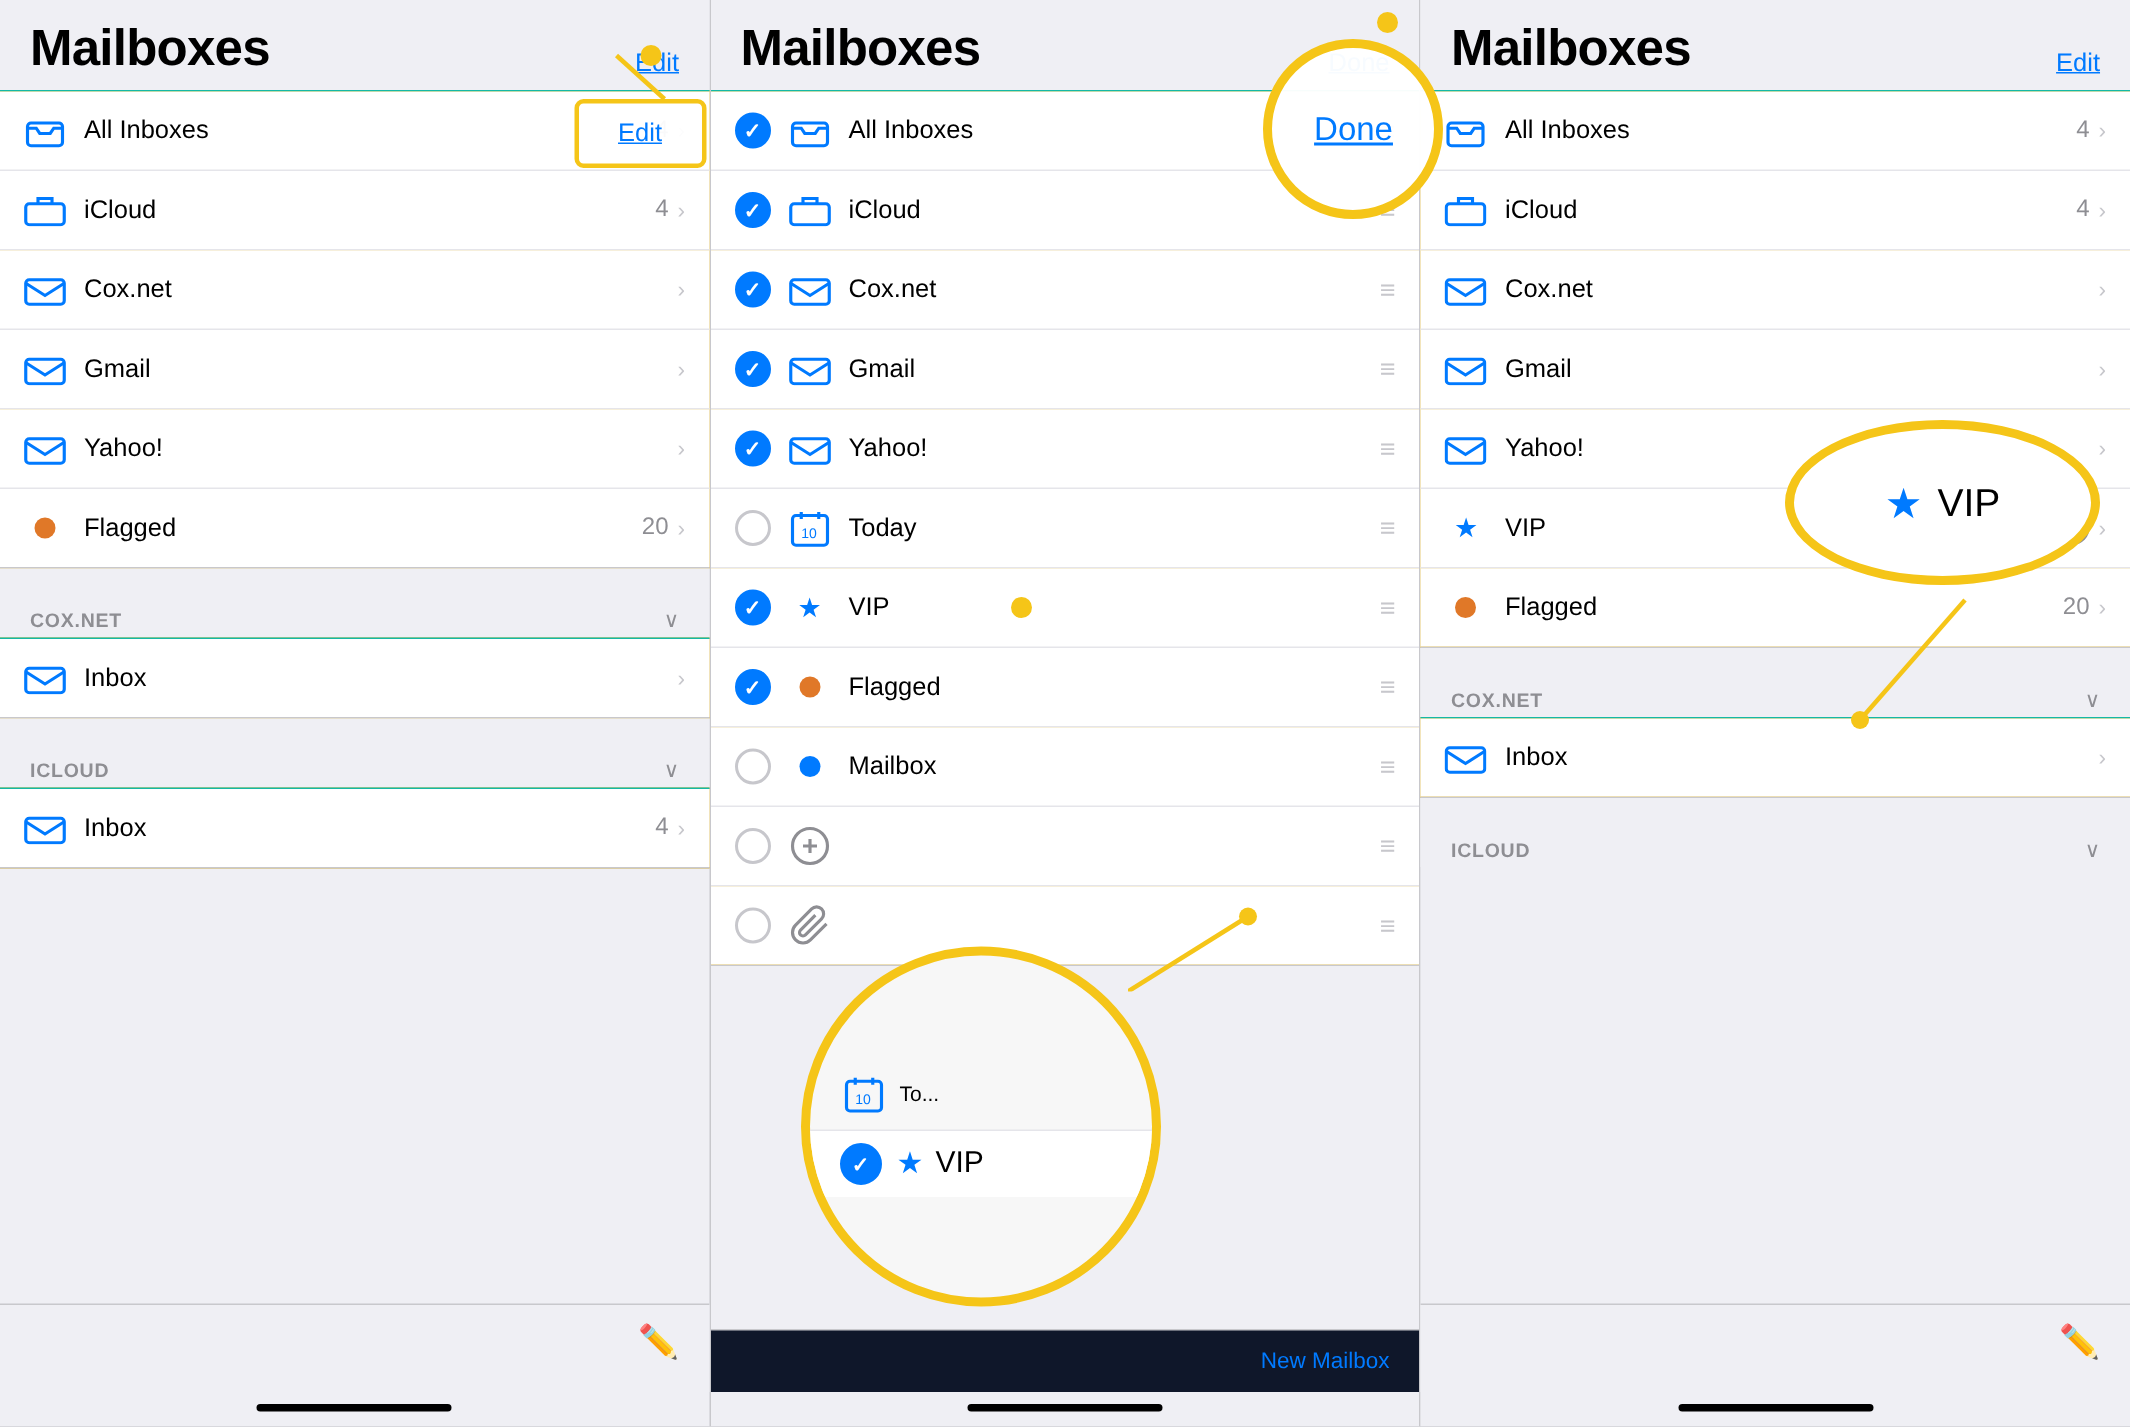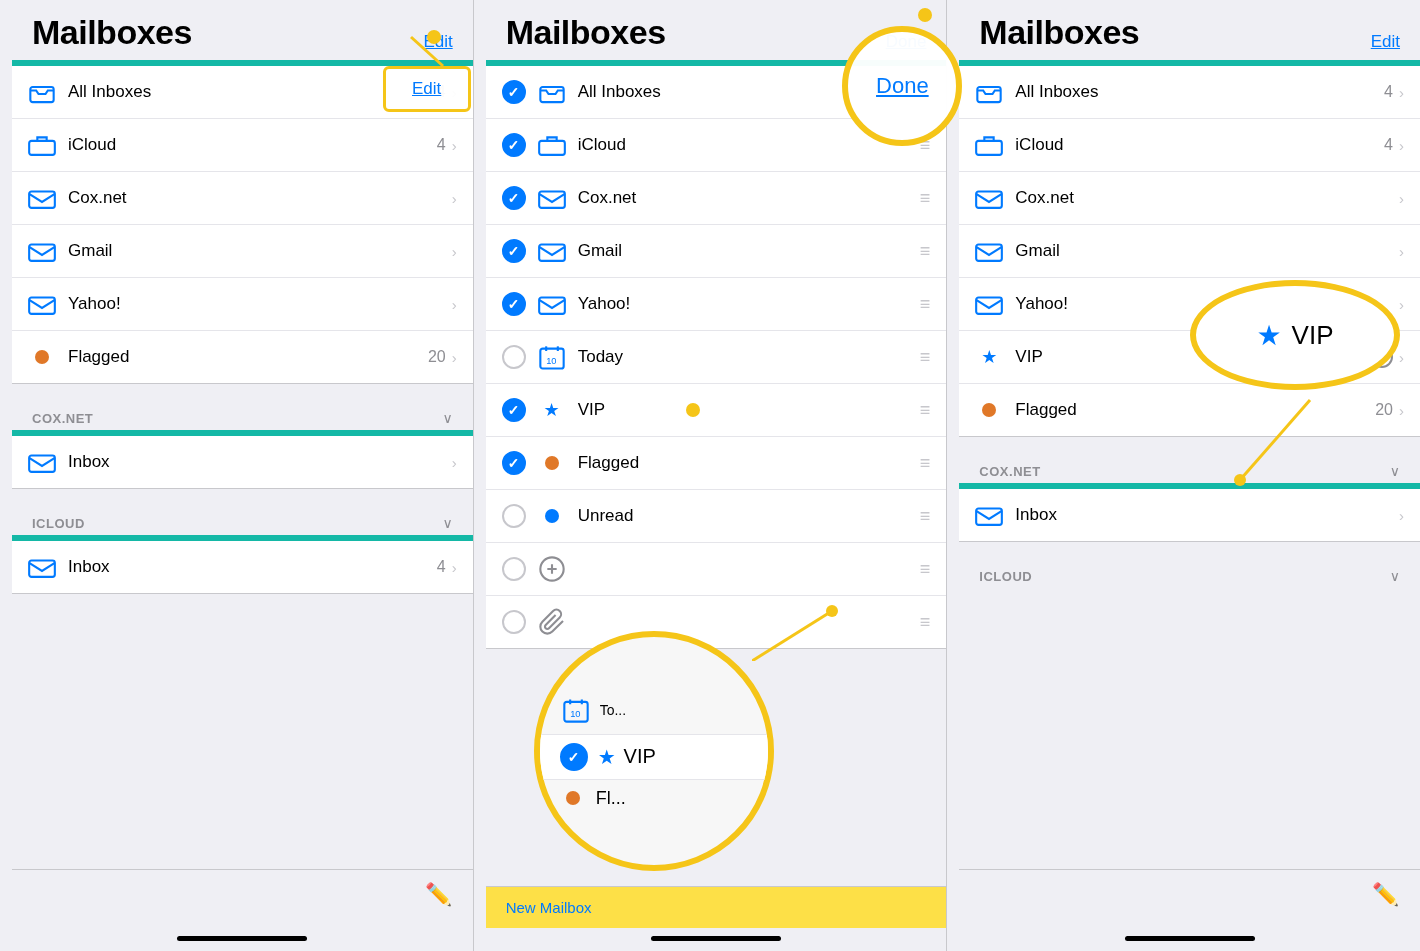--- a/index.html
+++ b/index.html
@@ -12,21 +12,20 @@
       overflow: hidden;
     }
 
     .panel {
       flex: 1;
       background: #efeff4;
       display: flex;
       flex-direction: column;
       position: relative;
       border-right: 1px solid #c8c8cc;
-      padding-left: 12px;
     }
     .panel:last-child { border-right: none; }
 
     .nav-bar {
       background: #efeff4;
       padding: 16px 20px 8px 20px;
       display: flex;
       align-items: flex-end;
       justify-content: flex-end;
       min-height: 60px;
@@ -68,21 +67,21 @@
       letter-spacing: 0.5px;
     }
 
     .section-header-chevron {
       color: #8e8e93;
       font-size: 14px;
     }
 
     .list {
       background: #eab308;
-      border-top: 6px solid #14b8a6;
+      border-top: 1px solid #14b8a6;
       border-bottom: 1px solid #c8c8cc;
     }
 
     .list-item {
       display: flex;
       align-items: center;
       padding: 12px 16px;
       border-bottom: 1px solid #e5e5ea;
       background: #fff;
       min-height: 50px;
@@ -476,21 +475,21 @@
       </div>
       <span class="item-label">Flagged</span>
       <span class="item-drag">≡</span>
     </div>
 
     <div class="list-item">
       <div class="check-circle"></div>
       <div class="item-icon">
         <div class="blue-dot" style="width:14px;height:14px;"></div>
       </div>
-      <span class="item-label">Unread</span>
+      <span class="item-label">Mailbox</span>
       <span class="item-drag">≡</span>
     </div>
 
     <div class="list-item">
       <div class="check-circle"></div>
       <div class="item-icon">
         <svg viewBox="0 0 24 24" fill="none" stroke="#8e8e93" stroke-width="1.8">
             <circle cx="12" cy="12" r="10"></circle>
             <path d="M8 12h8M12 8v8"></path>
           </svg>
@@ -519,32 +518,28 @@
             <text x="7" y="17" font-size="8" fill="#007aff" stroke="none">10</text>
           </svg>
       </div>
       <span style="font-size:14px;color:#000;">To...</span>
     </div>
     <div class="vip-zoom-item" style="background:#fff;">
       <div class="check-circle checked" style="width:28px;height:28px;margin-right:10px;flex-shrink:0;"></div>
       <span style="font-size:20px;color:#007aff;margin-right:8px;">★</span>
       <span style="font-size:20px;color:#000;font-weight:500;">VIP</span>
     </div>
-    <div class="vip-zoom-item">
-      <div style="width:14px;height:14px;border-radius:50%;background:#e07828;margin-right:16px;margin-left:6px;"></div>
-      <span style="font-size:18px;color:#000;">Fl...</span>
-    </div>
   </div>
 
   <svg style="position:absolute;bottom:290px;left:278px;width:100px;height:80px;pointer-events:none;z-index:11;" viewBox="0 0 100 80">
     <line x1="0" y1="80" x2="80" y2="30" stroke="#f5c518" stroke-width="3"></line>
     <circle cx="80" cy="30" r="6" fill="#f5c518"></circle>
   </svg>
 
-  <div style="margin-top:auto;padding:12px 20px;background:#fde047;border-top:1px solid #c8c8cc;display:flex;justify-content:flex-start;">
+  <div style="margin-top:auto;padding:12px 20px;background:#0f172a;border-top:1px solid #c8c8cc;display:flex;justify-content:flex-end;">
     <button style="font-size:15px;color:#007aff;background:none;border:none;cursor:pointer;">New Mailbox</button>
   </div>
   <div class="home-indicator"></div>
 </div>
 
 <div class="panel" style="border-right:none;">
   <div class="nav-bar">
     <span class="nav-title">Mailboxes</span>
     <button class="nav-btn">Edit</button>
   </div>

